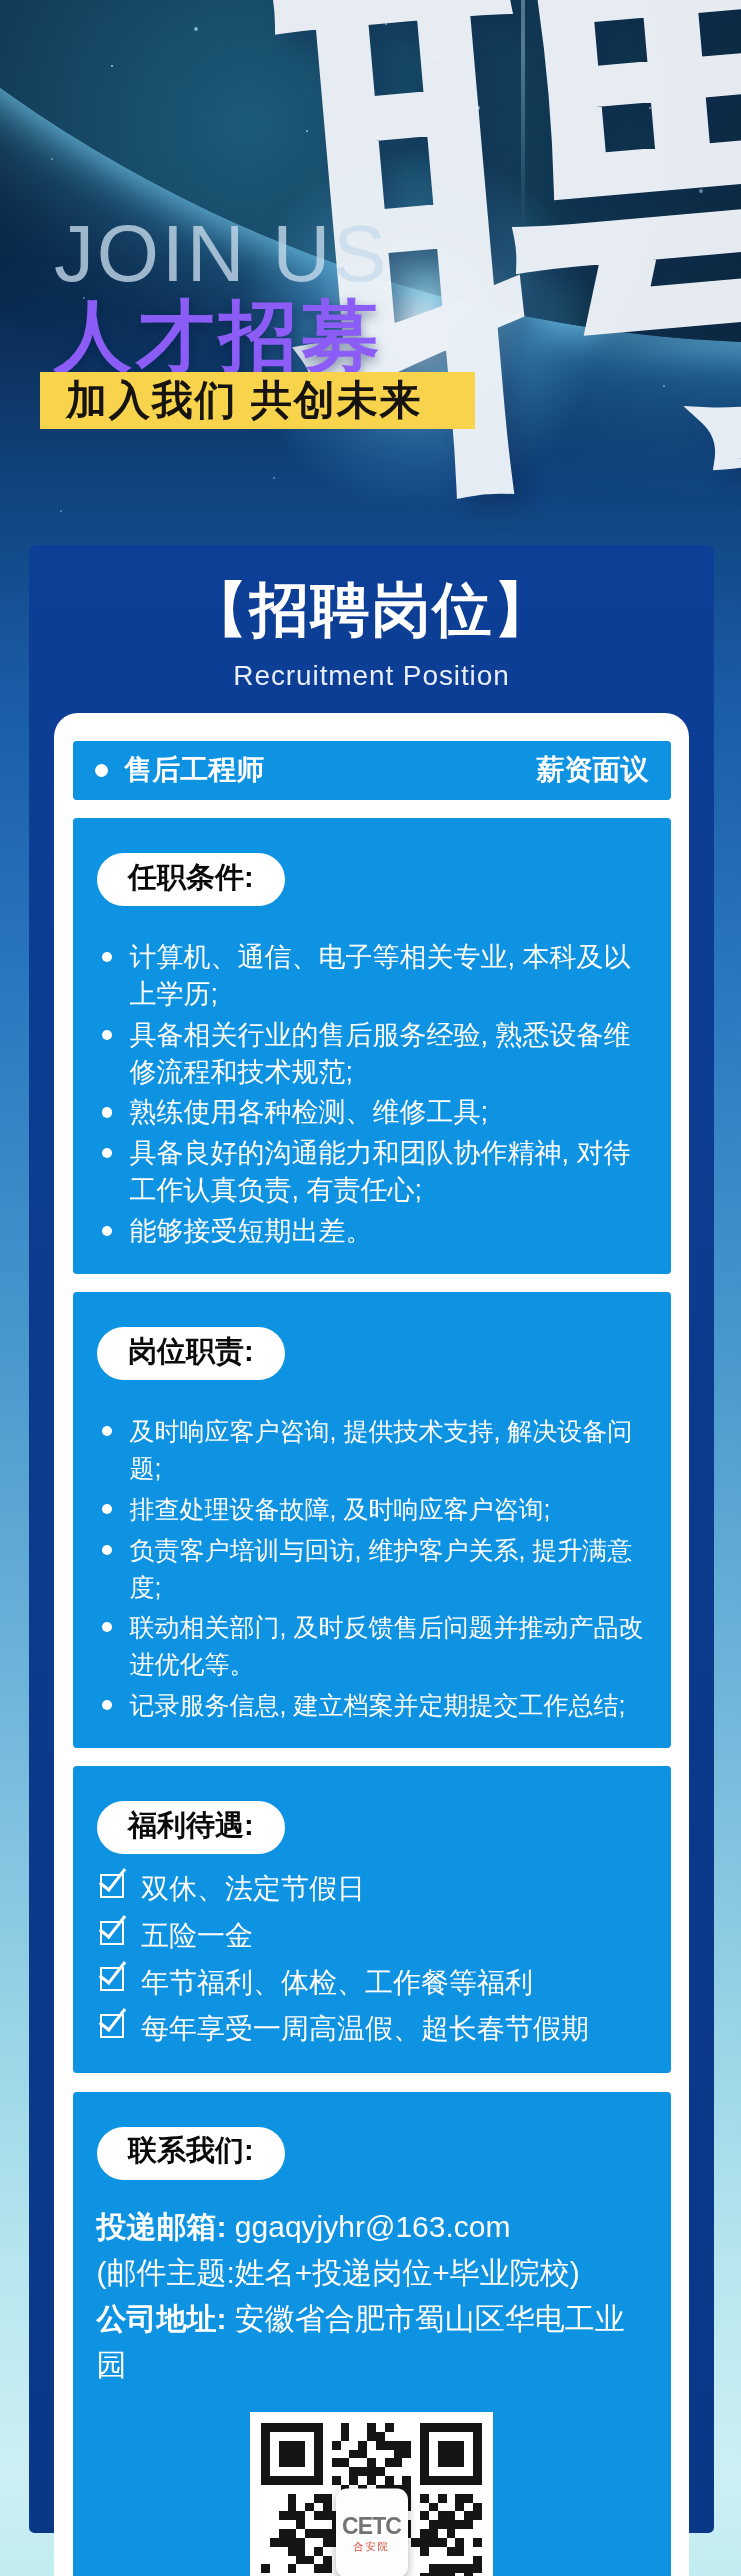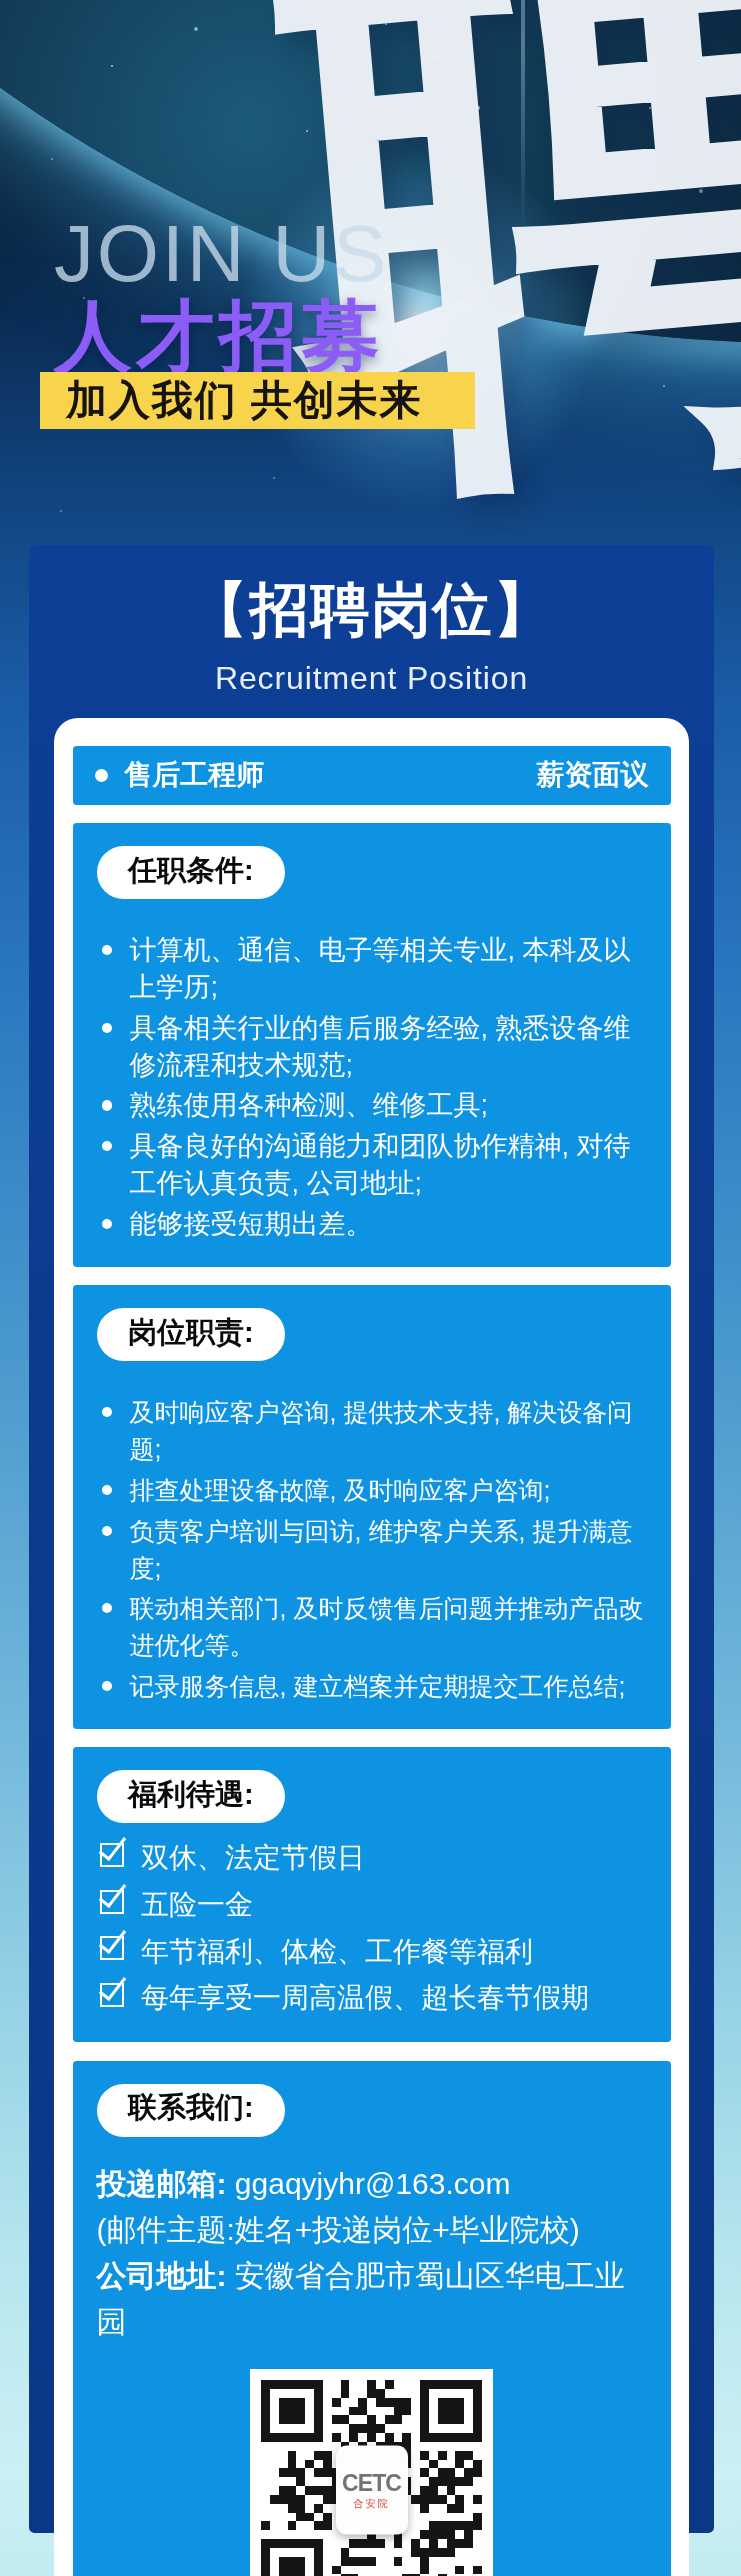--- a/index.html
+++ b/index.html
@@ -58,32 +58,32 @@
   }
   .panel{
     position:absolute;left:29px;top:545px;width:685px;height:1988px;
     background:linear-gradient(180deg,#0d3f97 0%,#0c3a8c 50%,#0b3787 100%);
     border-radius:7.4px 7.4px 5.6px 5.6px;box-sizing:border-box;
   }
   .panel-title{
     text-align:center;margin-top:26px;font-size:59px;font-weight:700;color:#ffffff;
     letter-spacing:1.9px;font-family:sans-serif;
   }
-  .panel-subtitle{text-align:center;margin-top:9.3px;font-size:32px;color:#e8eefb;letter-spacing:0.9px;}
+  .panel-subtitle{text-align:center;margin-top:9.3px;font-size:28px;color:#e8eefb;letter-spacing:0.9px;}
   .card{
     margin:20.4px 25px 0;background:#ffffff;border-radius:24px;
     padding:28px 18.5px 37px;box-sizing:border-box;
   }
   .job-bar{
     height:59px;display:flex;align-items:center;padding:0 22px;border-radius:3.7px;
     color:#fff;font-weight:700;font-size:28px;font-family:sans-serif;
   }
   .job-bullet{width:13px;height:13px;border-radius:50%;background:#fff;margin-right:16.7px;flex:0 0 auto;}
   .job-salary{margin-left:auto;}
-  .section{border-radius:3.7px;padding:23px 24px 24px;margin-top:18.5px;color:#ffffff;font-family:sans-serif;}
+  .section{border-radius:3.7px;padding:35px 24px 24px;margin-top:18.5px;color:#ffffff;font-family:sans-serif;}
   .pill{
     display:inline-block;background:#ffffff;border-radius:41px;padding:4.6px 31.5px 8.3px;
     font-size:29px;font-weight:700;color:#0a0a0a;
   }
   .section ul{margin:33px 0 0;padding:0;list-style:none;}
   .section li{position:relative;padding-left:33px;font-size:27px;line-height:37px;margin-top:3.7px;}
   .section li::before{
     content:"";position:absolute;left:5.6px;top:13px;width:10.2px;height:10.2px;border-radius:50%;background:#ffffff;
   }
   .section-duties li{font-size:25px;}
@@ -132,21 +132,21 @@
       <span>售后工程师</span>
       <span class="job-salary">薪资面议</span>
     </div>
 
     <div class="section accent-bg" style="background: rgb(14, 146, 226);">
       <span class="pill">任职条件:</span>
       <ul>
         <li>计算机、通信、电子等相关专业, 本科及以上学历;</li>
         <li>具备相关行业的售后服务经验, 熟悉设备维修流程和技术规范;</li>
         <li>熟练使用各种检测、维修工具;</li>
-        <li>具备良好的沟通能力和团队协作精神, 对待工作认真负责, 公司地址;</li>
+        <li>具备良好的沟通能力和团队协作精神, 对待工作认真负责, 有责任心;</li>
         <li>能够接受短期出差。</li>
       </ul>
     </div>
 
     <div class="section section-duties accent-bg" style="background: rgb(14, 146, 226);">
       <span class="pill">岗位职责:</span>
       <ul>
         <li>及时响应客户咨询, 提供技术支持, 解决设备问题;</li>
         <li>排查处理设备故障, 及时响应客户咨询;</li>
         <li>负责客户培训与回访, 维护客户关系, 提升满意度;</li>

